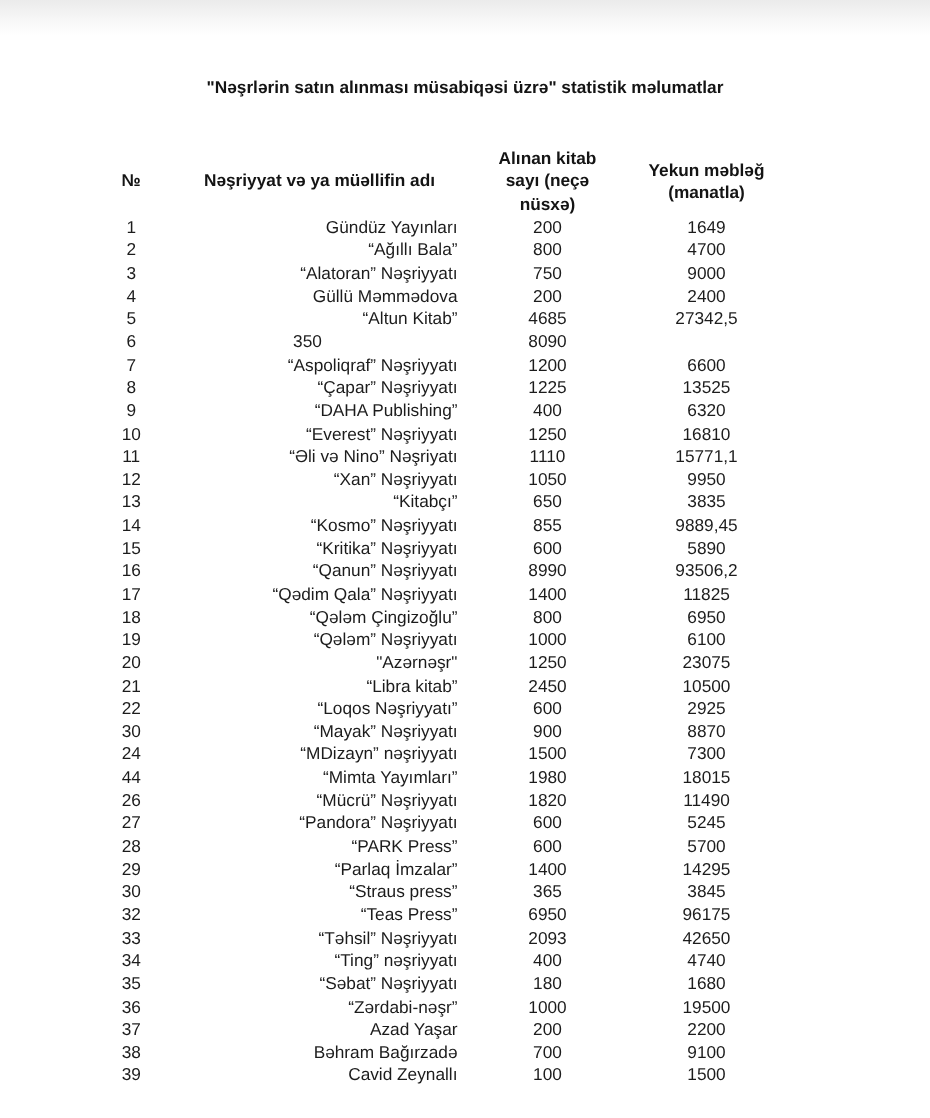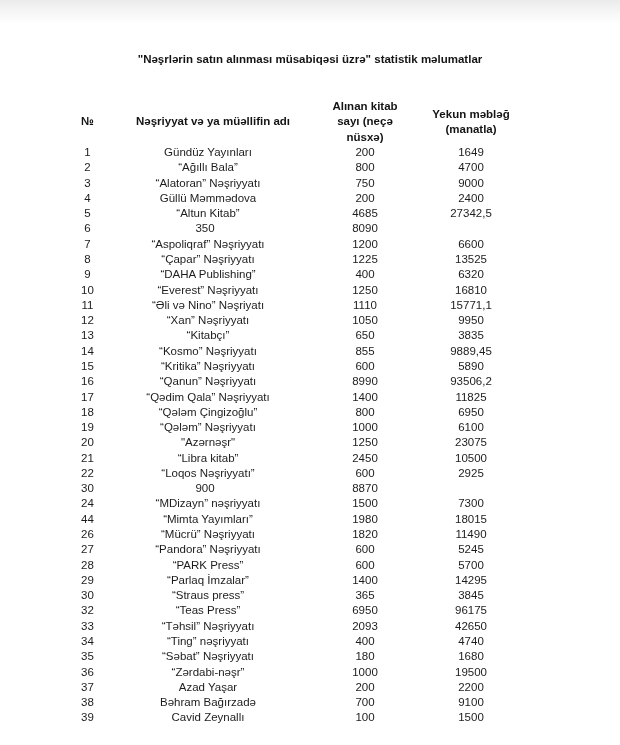--- a/index.html
+++ b/index.html
@@ -68,21 +68,21 @@
     top: 145px;
     left: 0;
     width: 550px;
     font-size: 11.5px;
     line-height: 15.28px;
   }
   .cell-no {
     text-align: center;
   }
   .cell-name {
-    text-align: center;
+    text-align: right;
     padding-left: 6px;
     white-space: nowrap;
   }
   .cell-count, .cell-total {
     text-align: center;
   }
 </style>
 </head>
 <body>
 
@@ -252,20 +252,21 @@
 
     <div class="grid-row">
       <div class="cell-no">22</div>
       <div class="cell-name">“Loqos Nəşriyyatı”</div>
       <div class="cell-count">600</div>
       <div class="cell-total">2925</div>
     </div>
 
     <div class="grid-row">
       <div class="cell-no">30</div>
+      <div class="cell-name">“Mayak” Nəşriyyatı</div>
       <div class="cell-count">900</div>
       <div class="cell-total">8870</div>
     </div>
 
     <div class="grid-row">
       <div class="cell-no">24</div>
       <div class="cell-name">“MDizayn” nəşriyyatı</div>
       <div class="cell-count">1500</div>
       <div class="cell-total">7300</div>
     </div>

